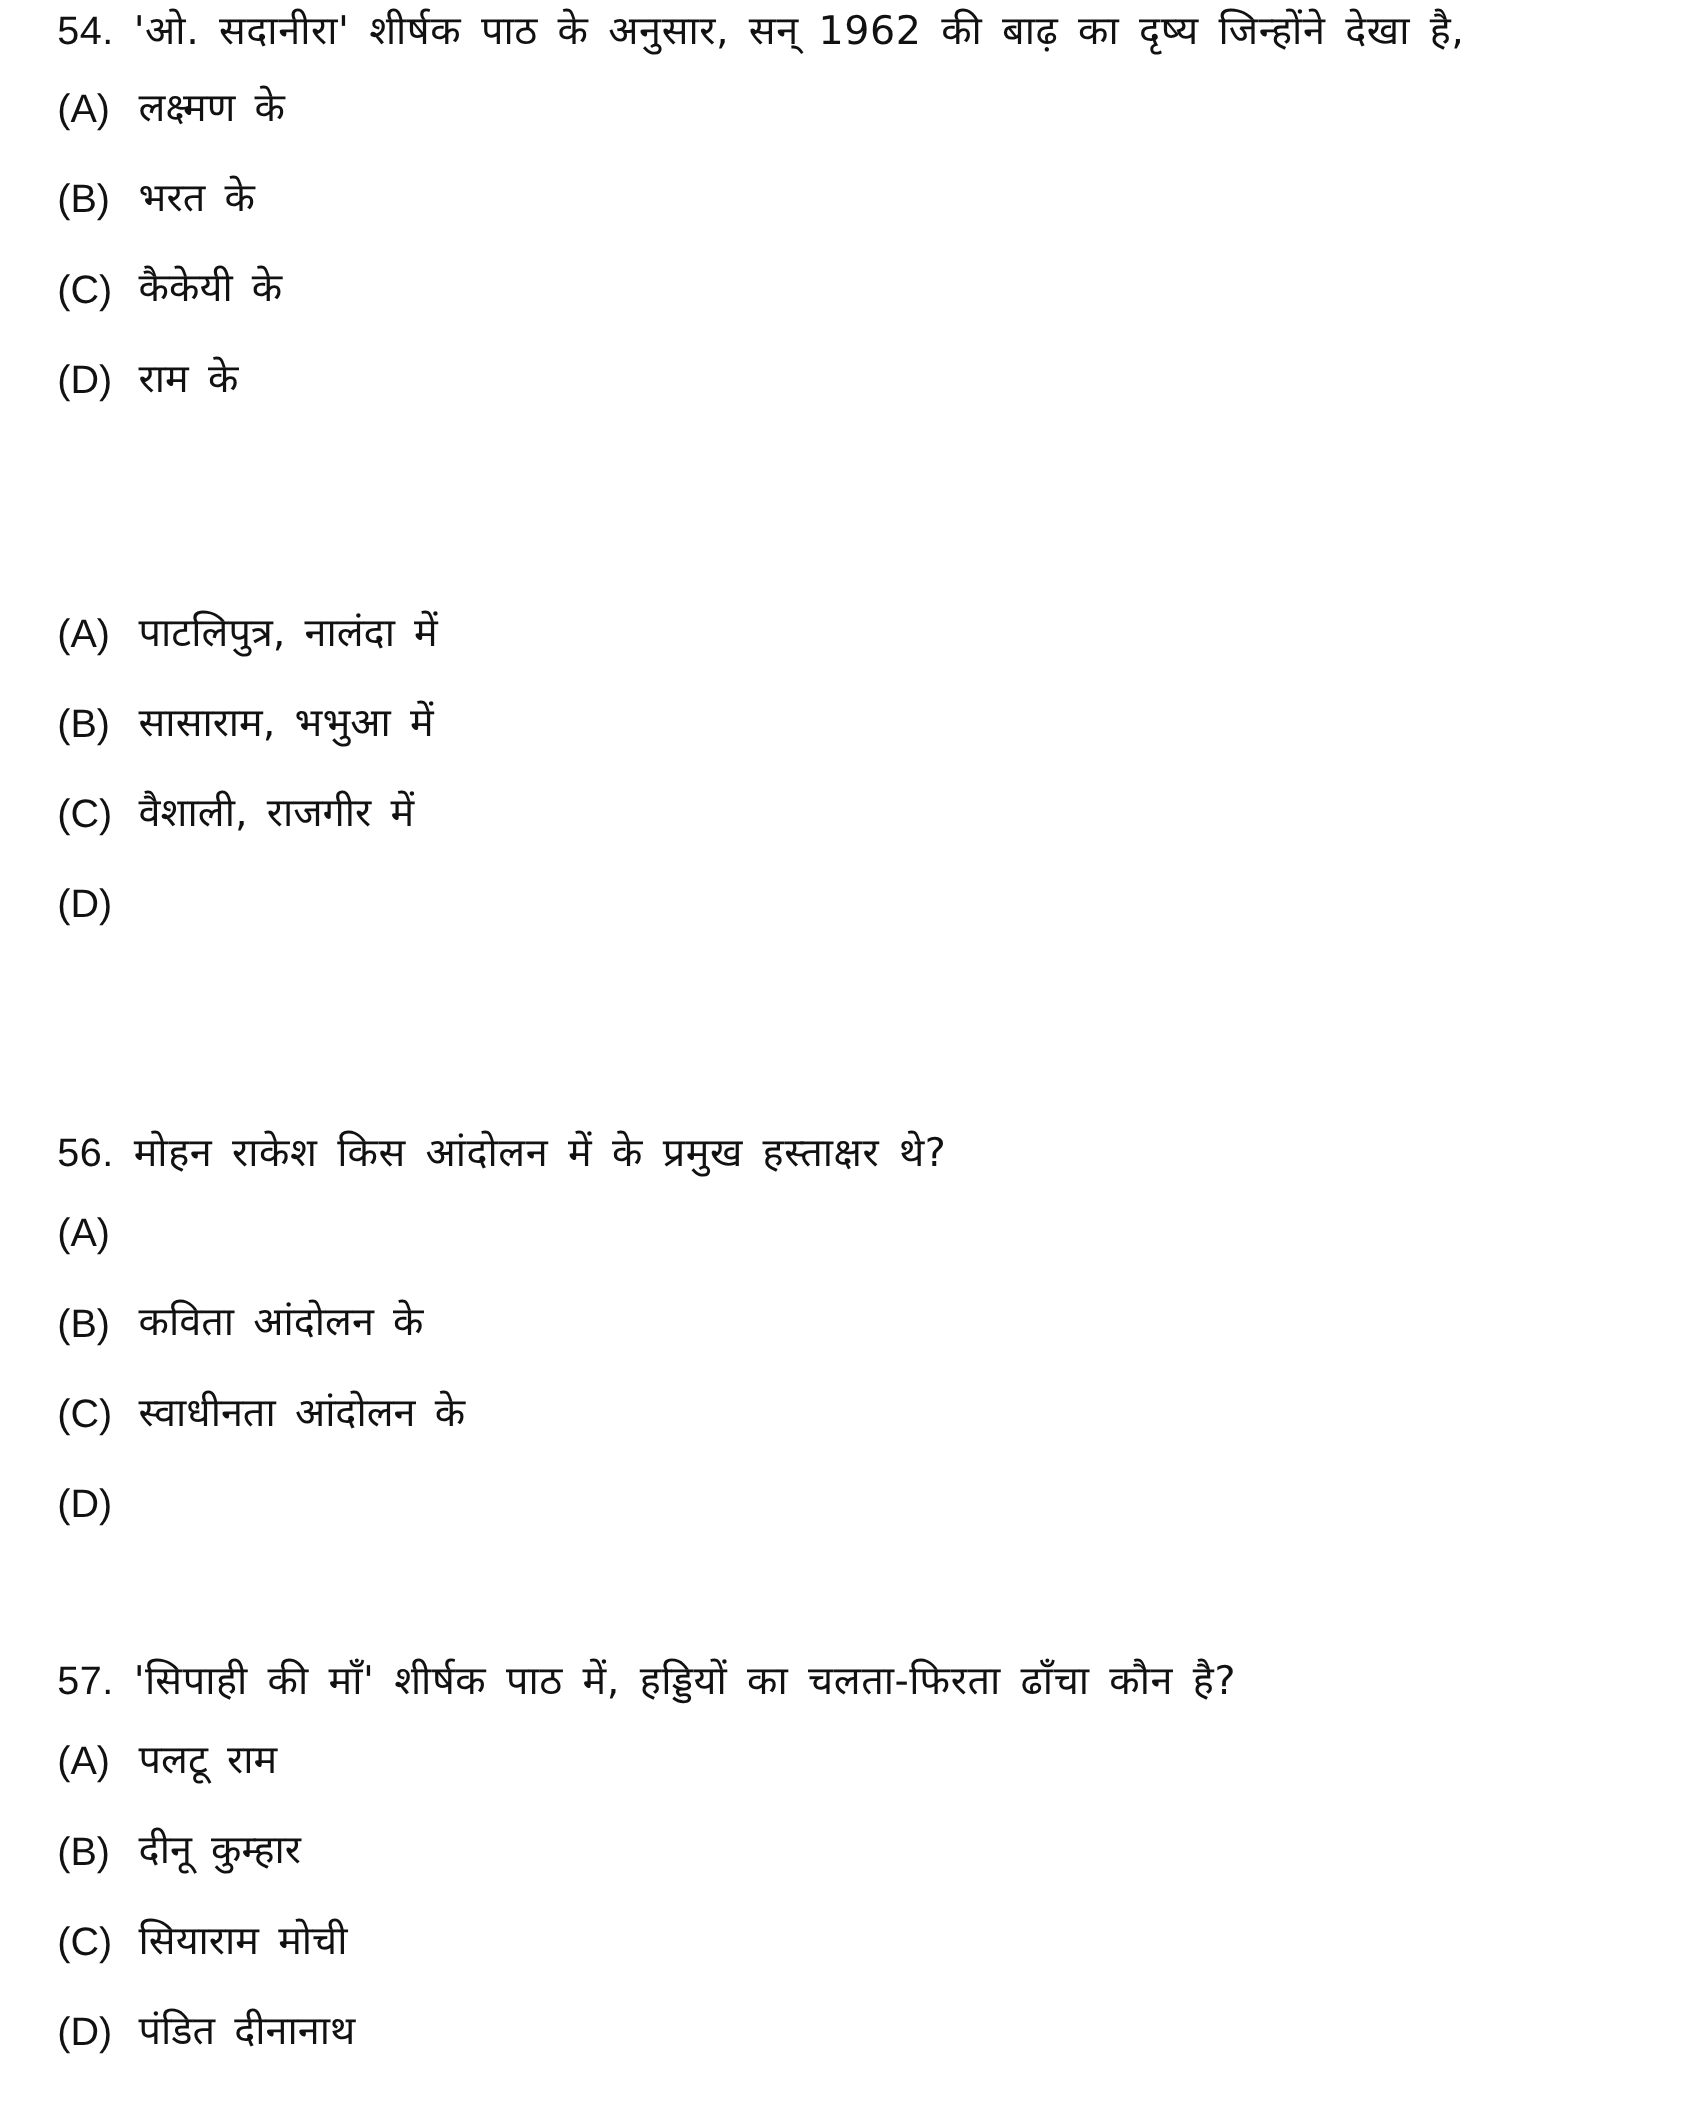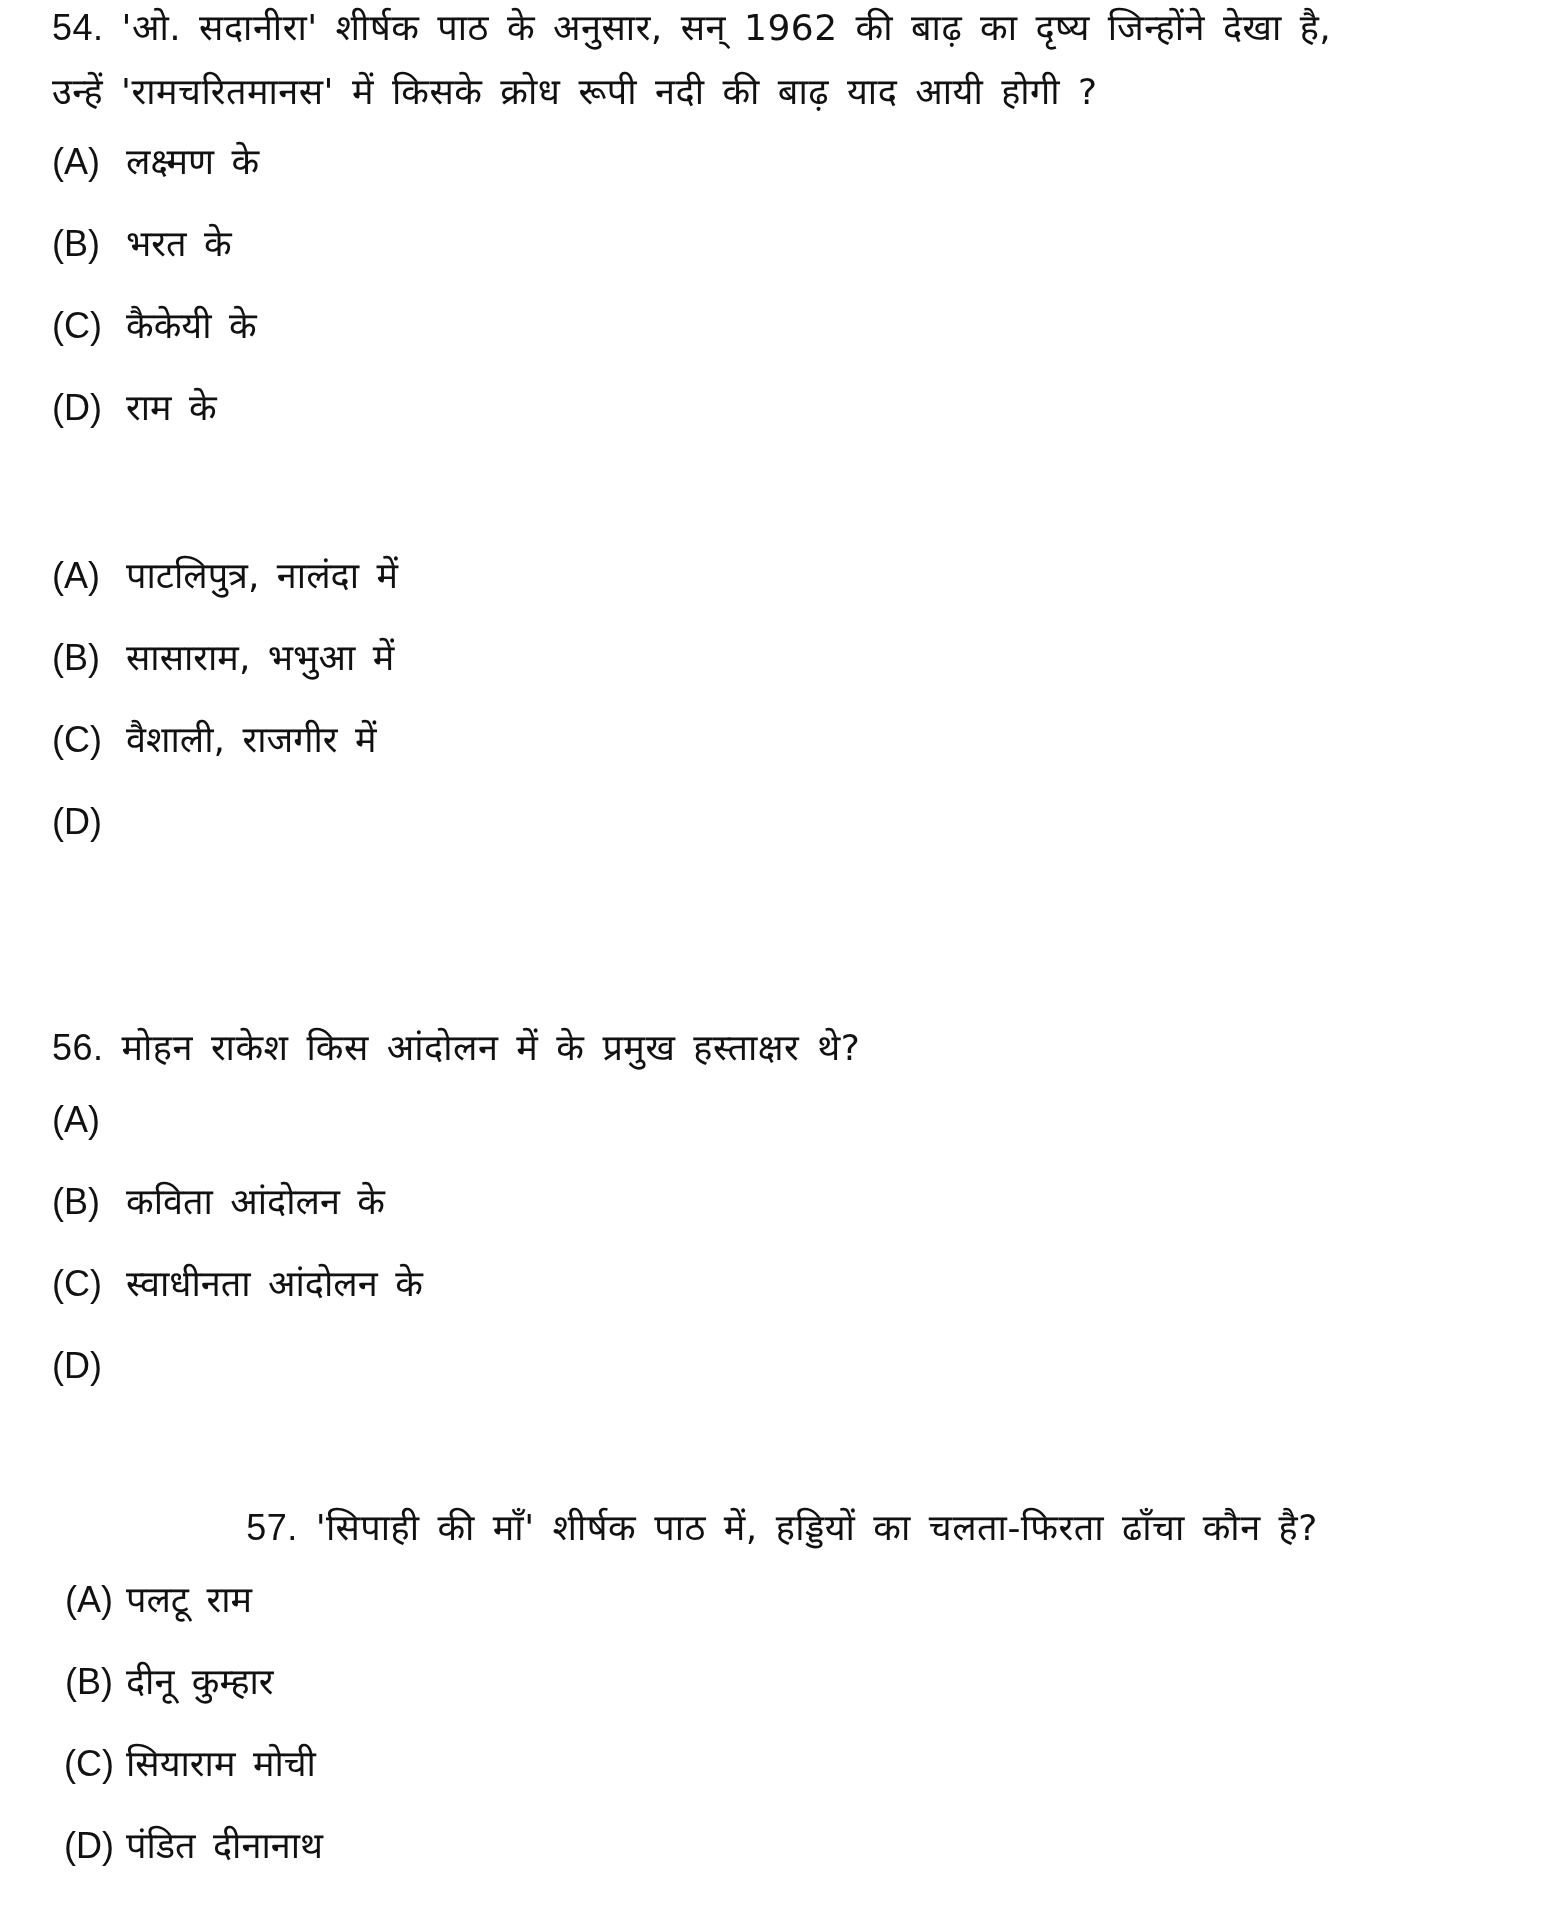--- a/index.html
+++ b/index.html
@@ -57,21 +57,20 @@
   </style>
 </head>
 <body>
 
 <div class="page">
 
   <div class="question" style="top: -4px;">
     <p class="q-text">
       <span class="q-num">54.</span>
       <span>'ओ. सदानीरा' शीर्षक पाठ के अनुसार, सन् 1962 की बाढ़ का दृष्य जिन्होंने देखा है,</span><br>
-      <span>उन्हें 'रामचरितमानस' में किसके क्रोध रूपी नदी की बाढ़ याद आयी होगी ?</span>
     </p>
     <div class="options">
       <div class="option">
         <span class="opt-label">(A)</span>
         <span>लक्ष्मण के</span>
       </div>
       <div class="option">
         <span class="opt-label">(B)</span>
         <span>भरत के</span>
       </div>
@@ -122,21 +121,21 @@
       <div class="option">
         <span class="opt-label">(C)</span>
         <span>स्वाधीनता आंदोलन के</span>
       </div>
       <div class="option">
         <span class="opt-label">(D)</span>
       </div>
     </div>
   </div>
 
-  <div class="question" style="top: 1496px; text-align: center;">
+  <div class="question" style="top: 1496px;">
     <p class="q-text">
       <span class="q-num">57.</span>
       <span>'सिपाही की माँ' शीर्षक पाठ में, हड्डियों का चलता-फिरता ढाँचा कौन है?</span>
     </p>
     <div class="options" style="margin-top: 20px;">
       <div class="option">
         <span class="opt-label">(A)</span>
         <span>पलटू राम</span>
       </div>
       <div class="option">

